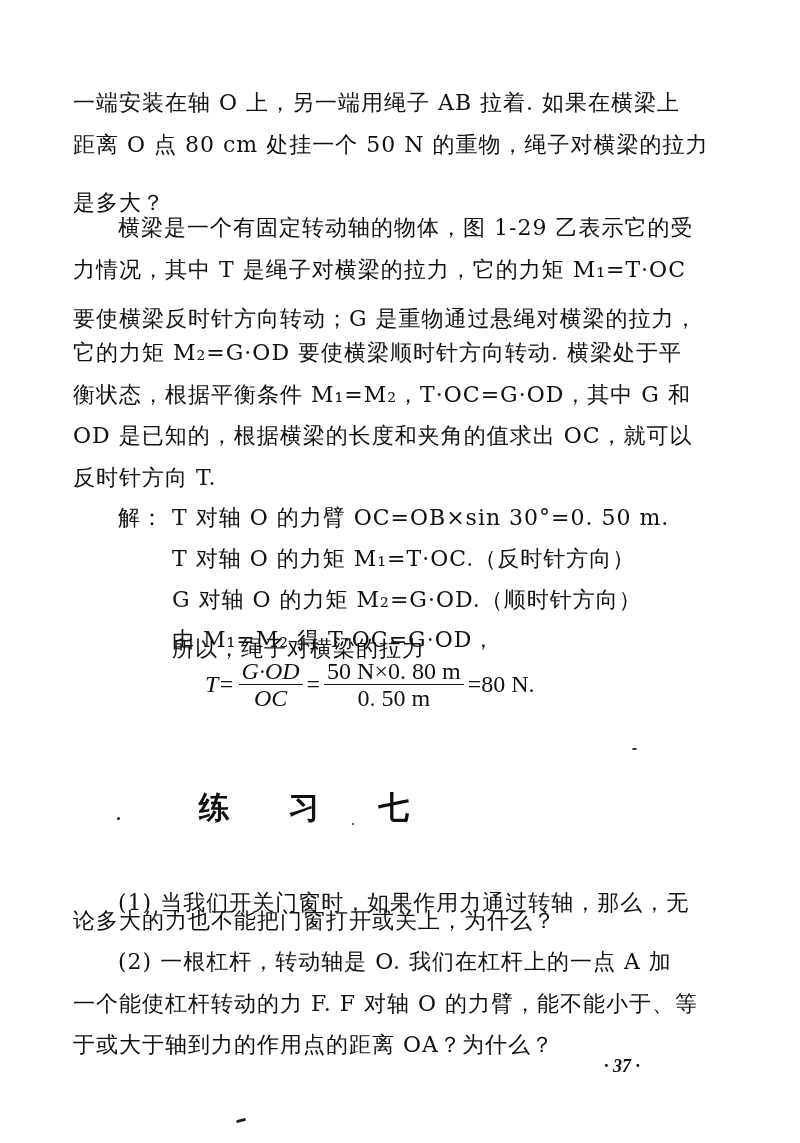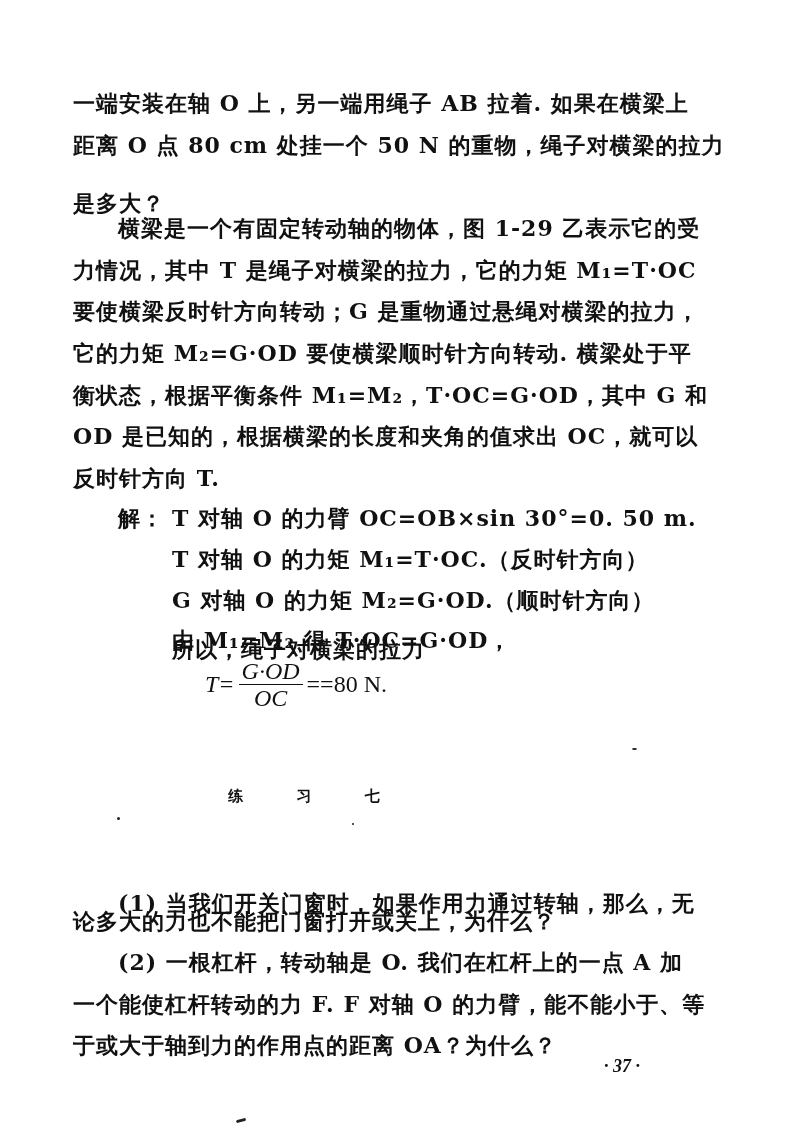--- a/index.html
+++ b/index.html
@@ -2,47 +2,47 @@
 <html><head>
 <meta charset="utf-8">
 <style>
   html, body { margin:0; padding:0; }
   body {
     width:800px; height:1143px; background:#ffffff; position:relative; overflow:hidden;
     font-family:"DejaVu Serif", serif; color:#111;
   }
   .line {
     position:absolute; left:73px; width:660px; font-size:22px; line-height:30px;
-    white-space:nowrap; font-weight:bold; letter-spacing:1px;
+    white-space:nowrap; font-weight:normal; letter-spacing:1px;
   }
   .line.indent { left:118px; }
   .line.sol { left:118px; }
   .line.sol2 { left:160px; }
   .i { font-style:italic; font-family:"Liberation Serif", serif; font-weight:normal; font-size:24px; }
   .title {
     position:absolute; left:0; width:632px; top:787px; text-align:center;
-    font-size:15px; font-weight:bold; letter-spacing:24px; font-family:"DejaVu Sans", sans-serif;
+    font-size:31px; font-weight:bold; letter-spacing:24px; font-family:"DejaVu Sans", sans-serif;
   }
   .frac-row { position:absolute; left:205px; top:654px; height:56px; display:flex; align-items:center; font-family:"Liberation Serif", serif; font-size:24px; }
   .frac { display:inline-flex; flex-direction:column; align-items:center; margin:0 4px; }
   .frac .num { padding:0 3px; border-bottom:1.5px solid #111; line-height:26px; }
   .frac .den { padding:0 3px; line-height:26px; }
   .page-num { position:absolute; left:604px; top:1052px; font-family:"Liberation Serif", serif; font-style:italic; font-weight:bold; font-size:18px; }
   .speck { position:absolute; background:#222; border-radius:50%; }
 </style>
 </head>
 <body>
 
 <div class="line" style="top:88px">一端安装在轴 O 上，另一端用绳子 AB 拉着. 如果在横梁上</div>
 <div class="line" style="top:130px">距离 O 点 80 cm 处挂一个 50 N 的重物，绳子对横梁的拉力</div>
 <div class="line" style="top:188px">是多大？</div>
 
 <div class="line indent" style="top:213px">横梁是一个有固定转动轴的物体，图 1-29 乙表示它的受</div>
 <div class="line" style="top:255px">力情况，其中 T 是绳子对横梁的拉力，它的力矩 M₁=T·OC</div>
-<div class="line" style="top:296px">要使横梁反时针方向转动；G 是重物通过悬绳对横梁的拉力，</div>
+<div class="line" style="top:304px">要使横梁反时针方向转动；G 是重物通过悬绳对横梁的拉力，</div>
 <div class="line" style="top:338px">它的力矩 M₂=G·OD 要使横梁顺时针方向转动. 横梁处于平</div>
 <div class="line" style="top:380px">衡状态，根据平衡条件 M₁=M₂，T·OC=G·OD，其中 G 和</div>
 <div class="line" style="top:421px">OD 是已知的，根据横梁的长度和夹角的值求出 OC，就可以</div>
 <div class="line" style="top:463px">反时针方向 T.</div>
 
 <div class="line sol" style="top:503px; width:auto;">解：</div>
 <div class="line sol2" style="top:503px; left:172px;">T 对轴 O 的力臂 OC=OB×sin 30°=0. 50 m.</div>
 <div class="line sol2" style="top:544px; left:172px;">T 对轴 O 的力矩 M₁=T·OC.（反时针方向）</div>
 <div class="line sol2" style="top:585px; left:172px;">G 对轴 O 的力矩 M₂=G·OD.（顺时针方向）</div>
 <div class="line sol2" style="top:625px; left:172px;">由 M₁=M₂ 得 T·OC=G·OD，</div>
@@ -52,20 +52,24 @@
 
 <div class="line sol2" style="top:634px; left:172px; top:634px;">所以，绳子对横梁的拉力</div>
 
 <div class="frac-row" style="top:656px">
   <span class="i">T=</span>
   <span class="frac">
     <span class="num i">G·OD</span>
     <span class="den i">OC</span>
   </span>
   <span>=</span>
+  <span class="frac">
+    <span class="num">50 N×0. 80 m</span>
+    <span class="den">0. 50 m</span>
+  </span>
   <span>=80 N.</span>
 </div>
 
 <div class="title">练 习 七</div>
 
 <div class="line indent" style="top:888px">(1) 当我们开关门窗时，如果作用力通过转轴，那么，无</div>
 <div class="line" style="top:906px">论多大的力也不能把门窗打开或关上，为什么？</div>
 
 <div class="line indent" style="top:947px">(2) 一根杠杆，转动轴是 O. 我们在杠杆上的一点 A 加</div>
 <div class="line" style="top:989px">一个能使杠杆转动的力 F. F 对轴 O 的力臂，能不能小于、等</div>

